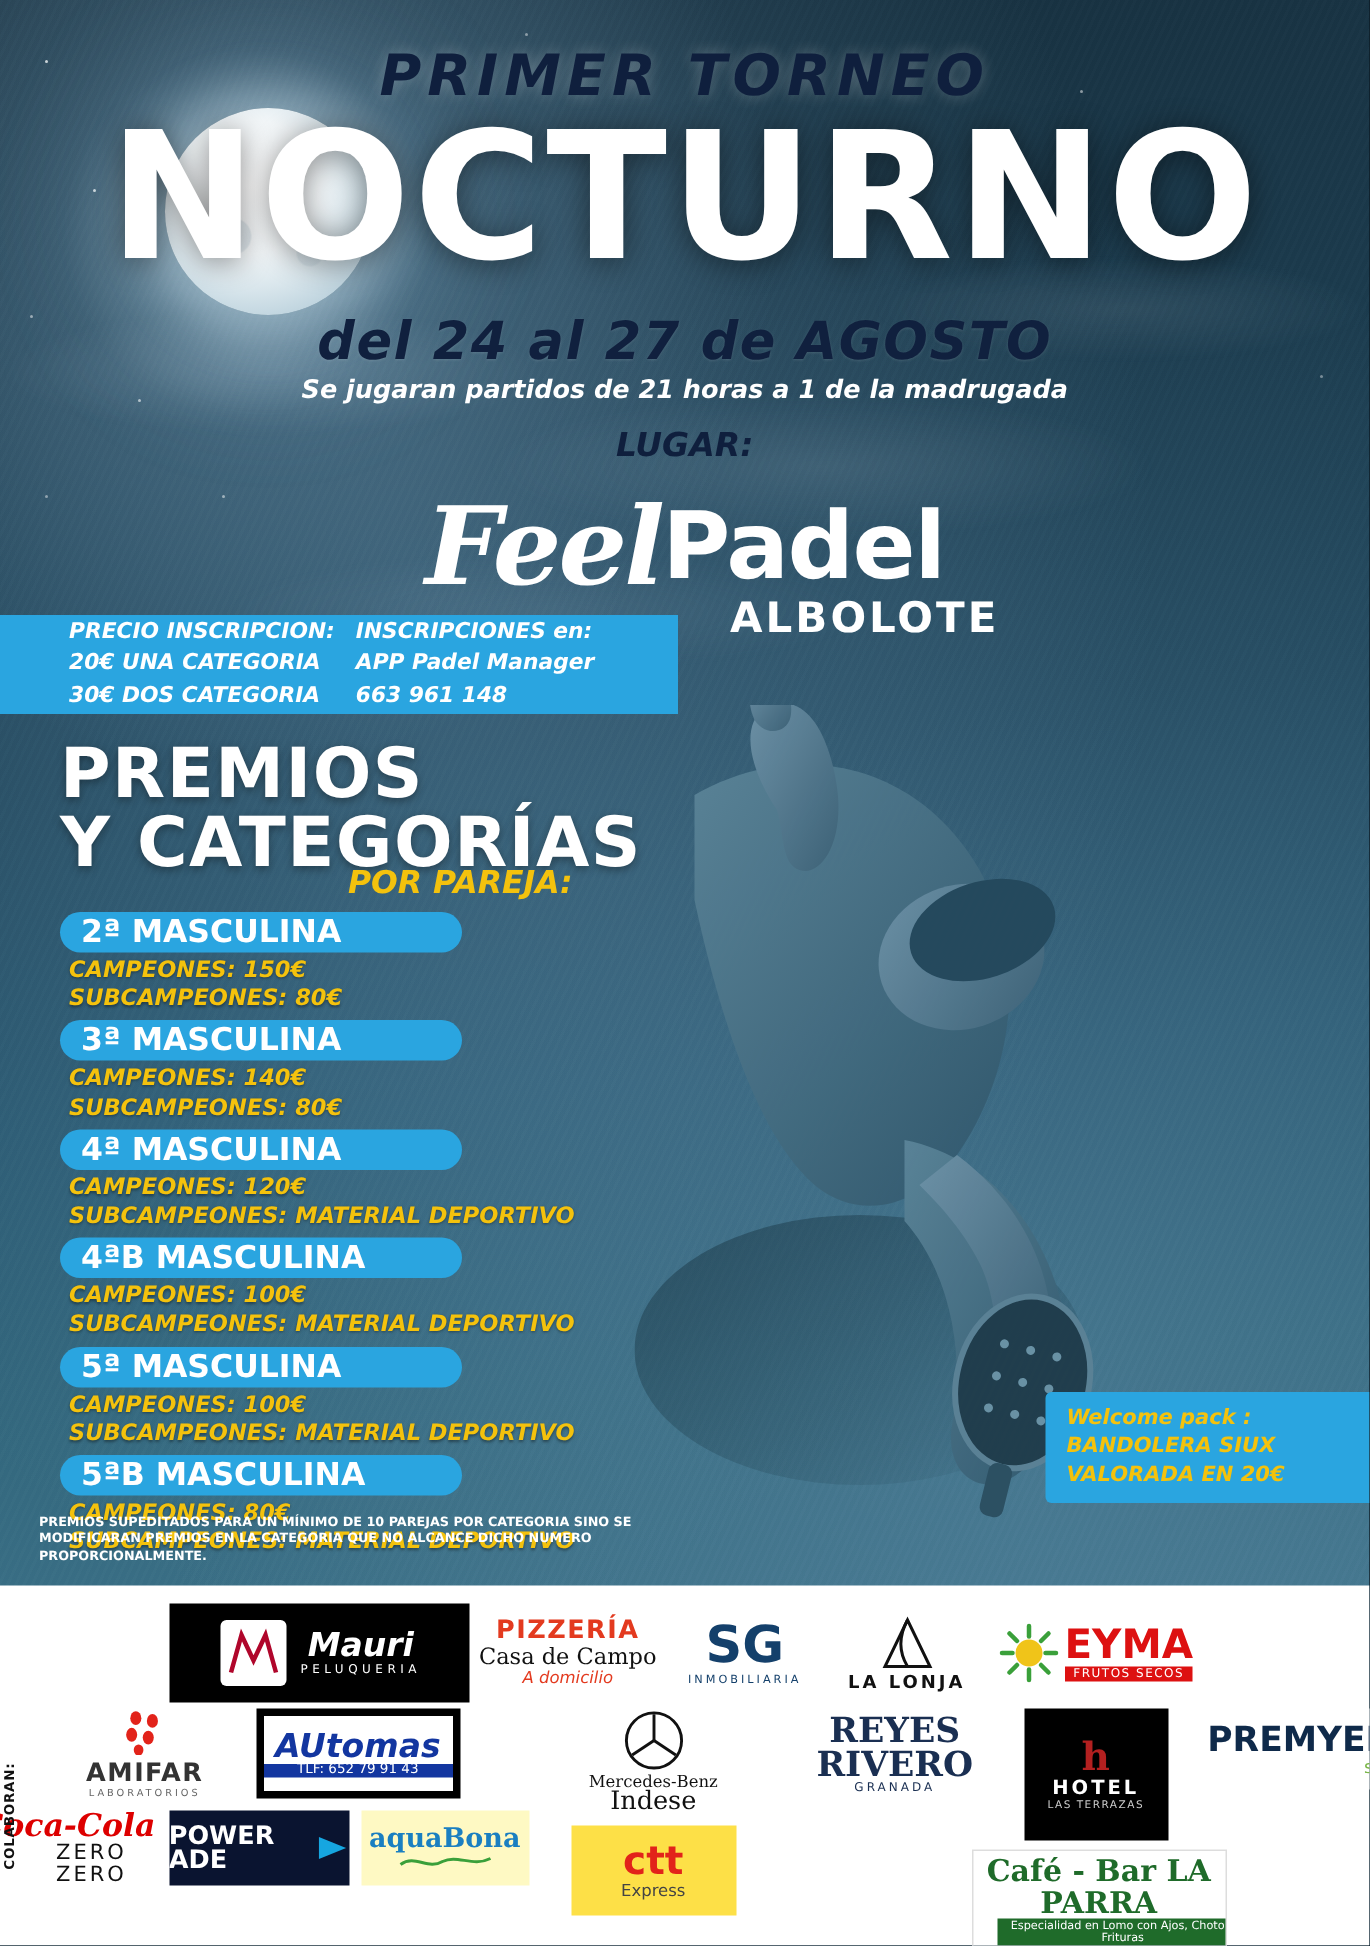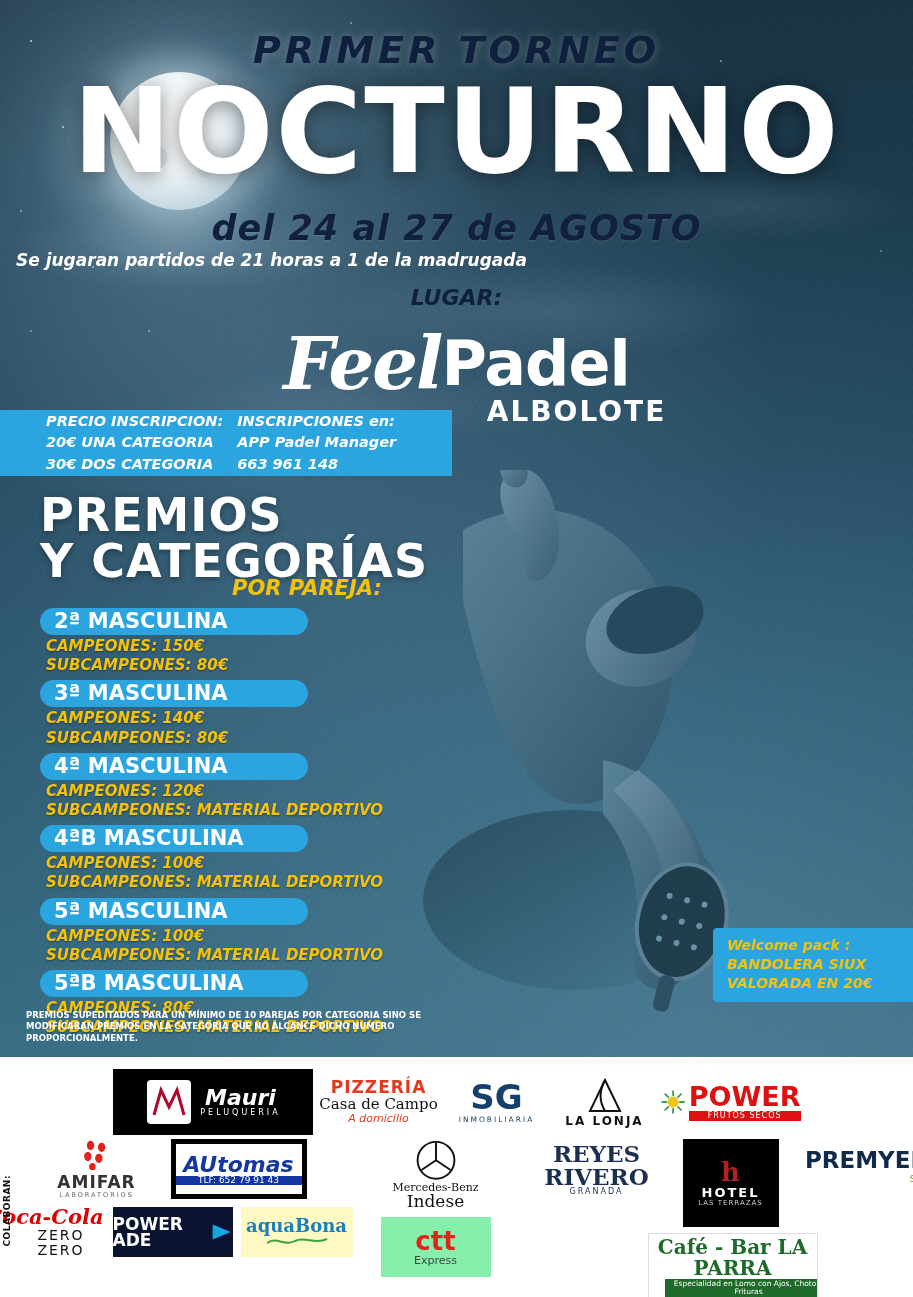--- a/index.html
+++ b/index.html
@@ -109,21 +109,22 @@
     font-family: "DejaVu Sans", sans-serif;
     font-weight: bold;
     font-style: italic;
     font-size: 35px;
     letter-spacing: 1px;
     color: #10203e;
     text-shadow: 0 1px 2px rgba(255,255,255,0.12);
   }
   .horario {
     position: absolute;
-    left: 16px; right: 0; top: 250px;
+    left: 0; right: 0; top: 250px;
+    text-align: center;
     font-family: "DejaVu Sans", sans-serif;
     font-weight: bold;
     font-style: italic;
     font-size: 17px;
     color: #ffffff;
   }
   .lugar {
     position: absolute;
     left: 0; right: 0; top: 285px;
     text-align: center;
@@ -268,21 +269,21 @@
     font-weight: bold;
     font-size: 8.5px;
     line-height: 1.35;
     color: #ffffff;
   }
 
   
   .welcome {
     position: absolute;
     right: 0; top: 928px;
-    width: 200px;
+    width: 216px;
     background: #2aa5e0;
     padding: 8px 10px 9px 14px;
     border-top-left-radius: 4px;
     border-bottom-left-radius: 4px;
   }
   .welcome div {
     font-family: "DejaVu Sans", sans-serif;
     font-weight: bold;
     font-style: italic;
     font-size: 14px;
@@ -334,21 +335,21 @@
   .sp-amifar { width: 132px; height: 60px; background:#fff; color:#333; }
   .sp-autom { width: 136px; height: 60px; background:#fff; color:#0a3; }
   .sp-merce { width: 150px; height: 72px; background:#fff; color:#111; }
   .sp-reyes { width: 156px; height: 60px; background:#fff; color:#1a2f52; }
   .sp-hotel { width: 96px; height: 88px; background:#000; color:#fff; }
   .sp-premyer { width: 160px; height: 54px; background:#fff; color:#0f2a4a; }
 
   .sp-coca { width: 120px; height: 54px; background:#fff; color:#d00; }
   .sp-power { width: 120px; height: 50px; background:#0a1430; color:#fff; }
   .sp-aqua { width: 112px; height: 50px; background:#fef9c3; color:#1a7fc1; }
-  .sp-ctt { width: 110px; height: 60px; background:#86efac; color:#e2231a; }
+  .sp-ctt { width: 110px; height: 60px; background:#fde047; color:#e2231a; }
   .sp-parra { width: 170px; height: 76px; background:#fff; color:#1f6b2a; }
 
   .r23 { display:flex; align-items:flex-start; justify-content:center; gap:8px; padding-left:18px;}
   .stackL { display:flex; flex-direction:column; gap:6px; align-items:center; }
 </style>
 </head>
 <body>
 
 <div class="poster">
 
@@ -534,21 +535,21 @@
               <path d="M20 31 V38"></path>
               <path d="M2 20 H9"></path>
               <path d="M31 20 H38"></path>
             <path d="M7 7 L12 12"></path>
               <path d="M28 28 L33 33"></path>
               <path d="M33 7 L28 12"></path>
               <path d="M12 28 L7 33"></path>
           </g>
         </svg>
         <div>
-          <div class="nm" style="font-size:27px;color:#d11;">POWER</div>
+          <div class="nm" style="font-size:27px;color:#d11;">EYMA</div>
           <div class="sub" style="font-size:8px;color:#fff;background:#d11;padding:1px 3px;letter-spacing:1px;">FRUTOS SECOS</div>
         </div>
       </div>
     </div>
 
     <div class="r23">
       <div class="stackL">
         <div class="sp-row" style="gap:8px;">
           <div class="sp sp-amifar" style="gap:4px;">
             <svg width="34" height="34" viewBox="0 0 34 34" xmlns="http://www.w3.org/2000/svg">

